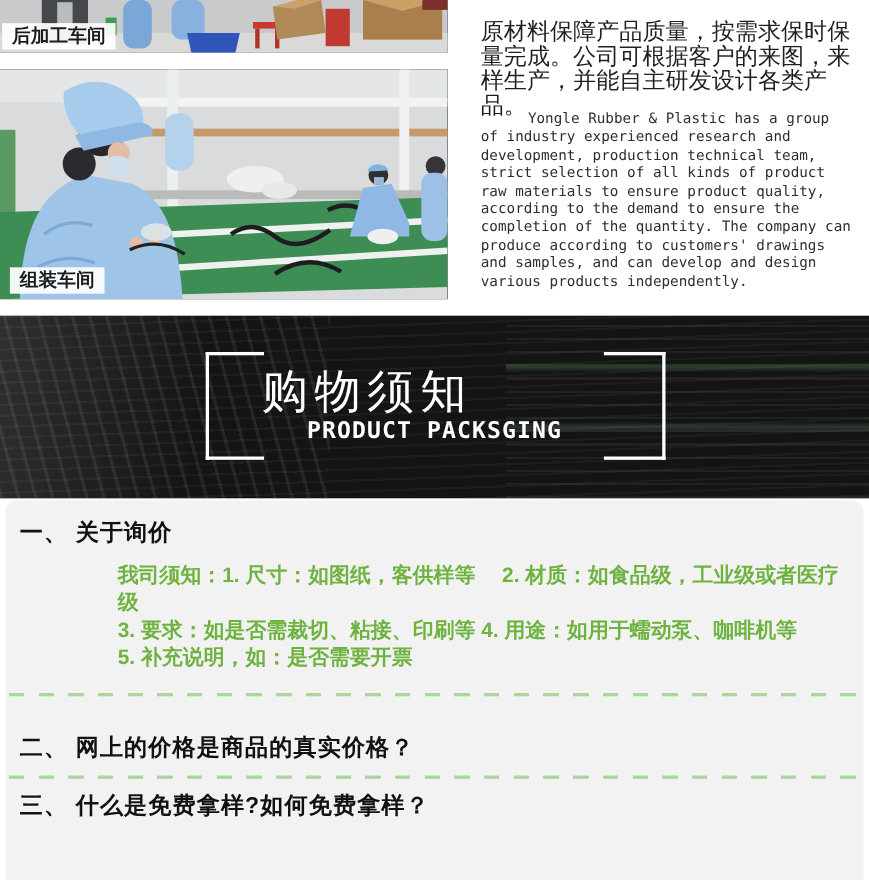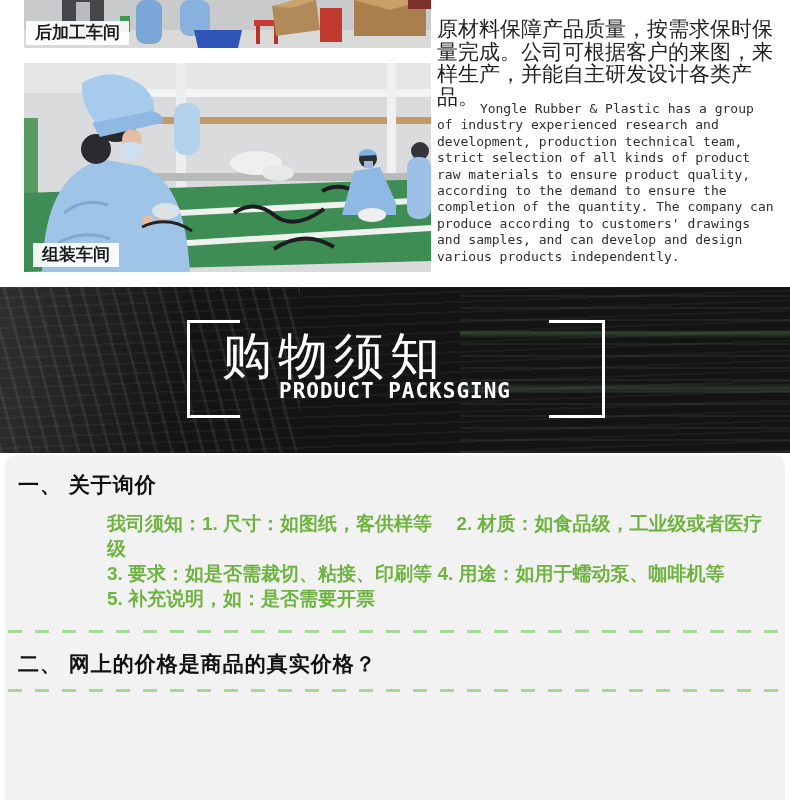--- a/index.html
+++ b/index.html
@@ -3,21 +3,21 @@
 <meta charset="utf-8">
 <style>
   html,body { margin:0; padding:0; }
   body {
     width:790px; height:800px; position:relative; overflow:hidden;
     background:#ffffff;
     font-family:"Liberation Sans", sans-serif;
   }
 
   
-  .photo { position:absolute; left:24px; width:407px; overflow:hidden; background:#0f172a; }
+  .photo { position:absolute; left:0; width:407px; overflow:hidden; background:#0f172a; }
   .photo-1 { top:0; height:48px; }
   .photo-2 { top:63px; height:209px; }
   .photo svg { display:block; width:100%; height:100%; }
   .photo-label {
     position:absolute; background:rgba(255,255,255,0.93); color:#1b1b1b;
     font-size:17px; font-weight:600; line-height:20px; padding:2px 9px;
     white-space:nowrap;
   }
   .photo-1 .photo-label { left:2px; bottom:3px; }
   .photo-2 .photo-label { left:9px; bottom:5px; }
@@ -55,21 +55,21 @@
   }
   .banner .tex-c {
     position:absolute; left:0; top:0; width:790px; height:166px;
     background:repeating-linear-gradient(178deg, rgba(255,255,255,0.04) 0 2px, transparent 2px 10px);
   }
   .bracket { position:absolute; top:33px; height:92px; }
   .bracket-left  { left:187px; width:50px; border:3px solid #fff; border-right:none; }
   .bracket-right { left:549px; width:53px; border:3px solid #fff; border-left:none; }
   .banner-title {
     position:absolute; top:47px; left:0; width:662px; text-align:center;
-    color:#ffffff; font-size:50px; line-height:44px; font-weight:500;
+    color:#ffffff; font-size:42px; line-height:44px; font-weight:500;
     letter-spacing:6px; text-indent:6px;
   }
   .banner-subtitle {
     position:absolute; top:92px; left:0; width:790px; text-align:center;
     color:#ffffff; font-family:"DejaVu Sans Mono", monospace;
     font-size:21px; line-height:24px; font-weight:700; letter-spacing:1px;
   }
 
   
   .faq-panel {
@@ -85,21 +85,21 @@
     font-size:19px; line-height:25px; font-weight:700; color:#6eb33f;
     white-space:pre-line;
   }
   .faq-item-1 .faq-heading { margin-top:18px; }
   .faq-item-1 .faq-body    { margin-top:14px; }
   .faq-divider {
     margin:0 0 0 3px; width:774px; height:3px;
     background:repeating-linear-gradient(90deg, #a9d79b 0 14px, transparent 14px 27px);
   }
   .faq-divider-1 { margin-top:19px; }
-  .faq-item-2 .faq-heading { margin-top:19px; }
+  .faq-item-2 .faq-heading { margin-top:35px; }
   .faq-item-2 .faq-body    { margin-top:13px; }
   .faq-divider-2 { margin-top:13px; }
   .faq-item-3 .faq-heading { margin-top:13px; }
 </style>
 </head>
 <body>
 
 <div class="photo photo-1">
   <svg viewBox="0 0 407 48" preserveAspectRatio="none">
     <rect width="407" height="48" fill="#c9cacc"></rect>
@@ -199,14 +199,18 @@
   </div>
 
   <div class="faq-divider faq-divider-1"></div>
 
   <div class="faq-item faq-item-2">
     <h2 class="faq-heading">二、 网上的价格是商品的真实价格？</h2>
   </div>
 
   <div class="faq-divider faq-divider-2"></div>
 
+  <div class="faq-item faq-item-3">
+    <h2 class="faq-heading">三、 什么是免费拿样?如何免费拿样？</h2>
+
+  </div>
 
 </div>
 
 </body></html>

